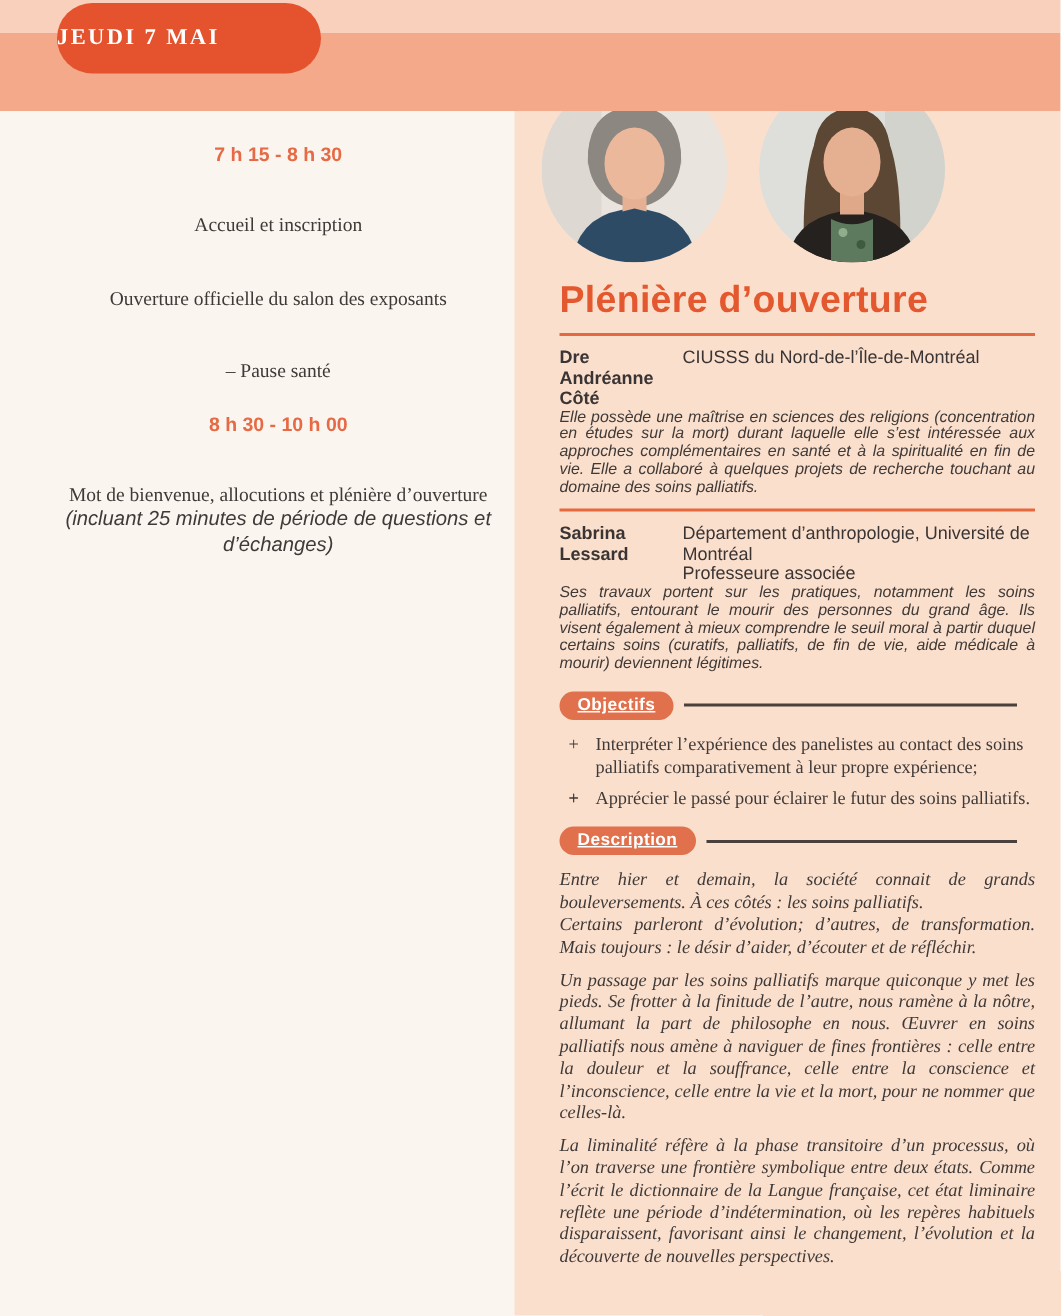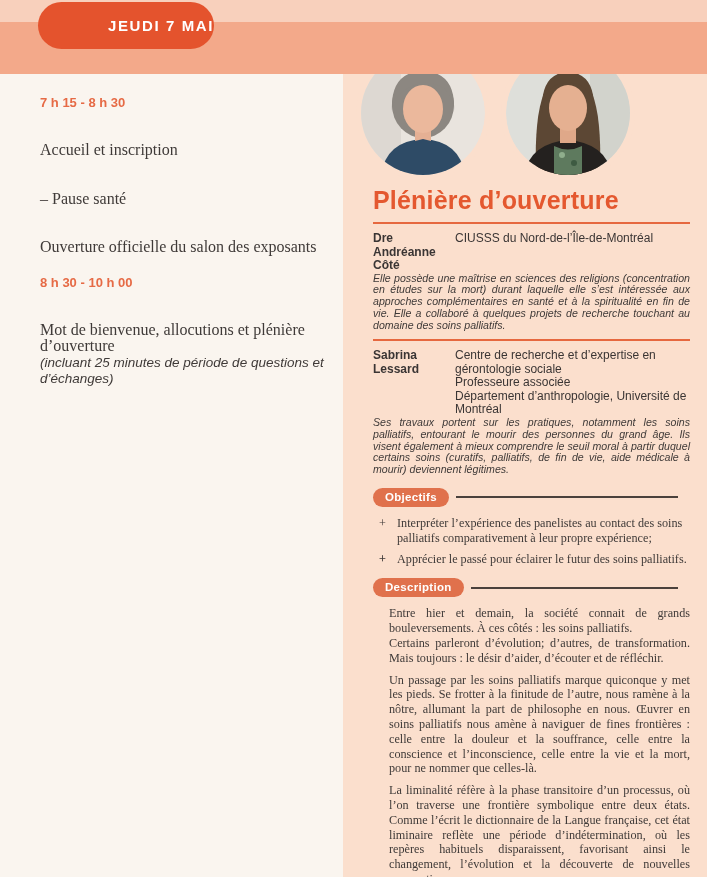--- a/index.html
+++ b/index.html
@@ -20,32 +20,33 @@
     width:707px;height:877px;position:relative;overflow:hidden;
     background:var(--panel-cream);
     font-family:"Liberation Sans",sans-serif;
     -webkit-font-smoothing:antialiased;
   }
   .top-strip{position:absolute;top:0;left:0;width:707px;height:22px;background:var(--strip-peach);}
   .top-band{position:absolute;top:22px;left:0;width:707px;height:52px;background:var(--band-salmon);}
   .date-pill{
     position:absolute;top:2px;left:38px;width:176px;height:47px;
     background:var(--accent-orange);border-radius:26px;
-    display:flex;align-items:center;justify-content:flex-end;
-    color:#fff;font-weight:bold;font-size:15px;letter-spacing:1.6px;z-index:3;
+    display:flex;align-items:center;justify-content:flex-start;
+    color:#fff;font-weight:bold;font-size:15px;letter-spacing:1.6px;z-index:3;font-family:Liberation Serif, serif;
   }
   
   .left-col{
     position:absolute;top:74px;left:0;width:343px;bottom:0;
     background:var(--panel-cream);box-sizing:border-box;
     padding:21px 12px 0 40px;
+    text-align:center;
   }
   .sched-block{margin:0 0 19px 0;}
   .sched-time{color:var(--time-orange);font-weight:bold;font-size:13px;margin:0 0 3px 0;}
-  .sched-line{font-family:"Liberation Serif",serif;color:var(--text-dark);font-size:16px;line-height:16.5px;margin-top:32px;}
+  .sched-line{font-family:"Liberation Serif",serif;color:var(--text-dark);font-size:13px;line-height:16.5px;margin-top:32px;}
   .sched-note{font-family:Liberation Sans, sans-serif;font-style:italic;color:var(--text-dark);font-size:13.5px;line-height:16.5px;}
   
   .right-col{
     position:absolute;top:74px;left:343px;width:364px;bottom:0;
     background:var(--panel-peach);box-sizing:border-box;
     padding:112px 17px 0 30px;overflow:hidden;
   }
   .photos{position:absolute;top:-28px;left:13px;display:flex;gap:11px;z-index:2;}
   .avatar{
     width:124px;height:124px;border-radius:50%;
@@ -57,46 +58,46 @@
   .speaker{display:flex;margin-top:8px;font-size:12px;line-height:13.5px;color:#3A3534;}
   .speaker-name{width:82px;flex-shrink:0;font-weight:bold;}
   .speaker-roles{flex:1;}
   .bio{
     margin-top:0;font-size:10.6px;line-height:11.8px;font-style:italic;
     color:var(--text-dark);text-align:justify;
   }
   .section-row{display:flex;align-items:center;margin-top:12px;}
   .pill{
     background:var(--pill-orange);color:#fff;font-weight:bold;font-size:11.5px;
-    padding:3px 12px 4px 12px;border-radius:11px;letter-spacing:.3px;
+    padding:3px 12px 4px 12px;border-radius:11px;letter-spacing:.3px;text-decoration:underline;
   }
   .section-line{flex:1;height:2px;background:var(--rule-dark);margin:0 12px 0 7px;}
   .objectives{margin-top:9px;font-family:"Liberation Serif",serif;font-size:12.2px;line-height:14.8px;color:var(--text-dark);}
   .obj-item{position:relative;padding-left:24px;margin-top:6px;}
   .obj-item:first-child{margin-top:0;}
   .obj-plus{position:absolute;left:6px;top:0;}
   .desc{margin-top:9px;font-family:"Liberation Serif",serif;font-size:12.2px;line-height:14.8px;color:var(--text-dark);text-align:justify;}
-  .desc p{margin:0 0 7px 16px;}
+  .desc p{margin:0 0 7px 0;font-style:italic;}
   .desc p.tight{margin-bottom:0;}
 </style>
 </head>
 <body>
 
 <div class="top-strip"></div>
 <div class="top-band"></div>
 <div class="date-pill">
   <span>JEUDI 7 MAI</span>
 </div>
 
 <div class="left-col">
   <div class="sched-block">
     <p class="sched-time">7 h 15 - 8 h 30</p>
     <div class="sched-line">Accueil et inscription</div>
+    <div class="sched-line">Ouverture officielle du salon des exposants</div>
     <div class="sched-line">– Pause santé</div>
-    <div class="sched-line">Ouverture officielle du salon des exposants</div>
   </div>
   <div class="sched-block">
     <p class="sched-time">8 h 30 - 10 h 00</p>
     <div class="sched-line">Mot de bienvenue, allocutions et plénière d’ouverture</div>
     <div class="sched-note">(incluant 25 minutes de période de questions et d’échanges)</div>
   </div>
 </div>
 
 <div class="right-col">
 
@@ -144,23 +145,22 @@
   <div class="bio">Elle possède une maîtrise en sciences des religions (concentration en études sur la mort) durant laquelle elle s’est intéressée aux approches complémentaires en santé et à la spiritualité en fin de vie. Elle a collaboré à quelques projets de recherche touchant au domaine des soins palliatifs.</div>
 
   <hr class="rule-orange" style="margin-top:8px;">
 
   <div class="speaker">
     <div class="speaker-name">
       <div>Sabrina</div>
       <div>Lessard</div>
     </div>
     <div class="speaker-roles">
-      <div>Centre de recherche et d’expertise en gérontologie sociale</div>
+      <div>Département d’anthropologie, Université de Montréal</div>
       <div>Professeure associée</div>
-      <div>Département d’anthropologie, Université de Montréal</div>
     </div>
   </div>
   <div class="bio">Ses travaux portent sur les pratiques, notamment les soins palliatifs, entourant le mourir des personnes du grand âge. Ils visent également à mieux comprendre le seuil moral à partir duquel certains soins (curatifs, palliatifs, de fin de vie, aide médicale à mourir) deviennent légitimes.</div>
 
   <div class="section-row">
     <span class="pill">Objectifs</span>
     <span class="section-line"></span>
   </div>
   <div class="objectives">
     <div class="obj-item">

